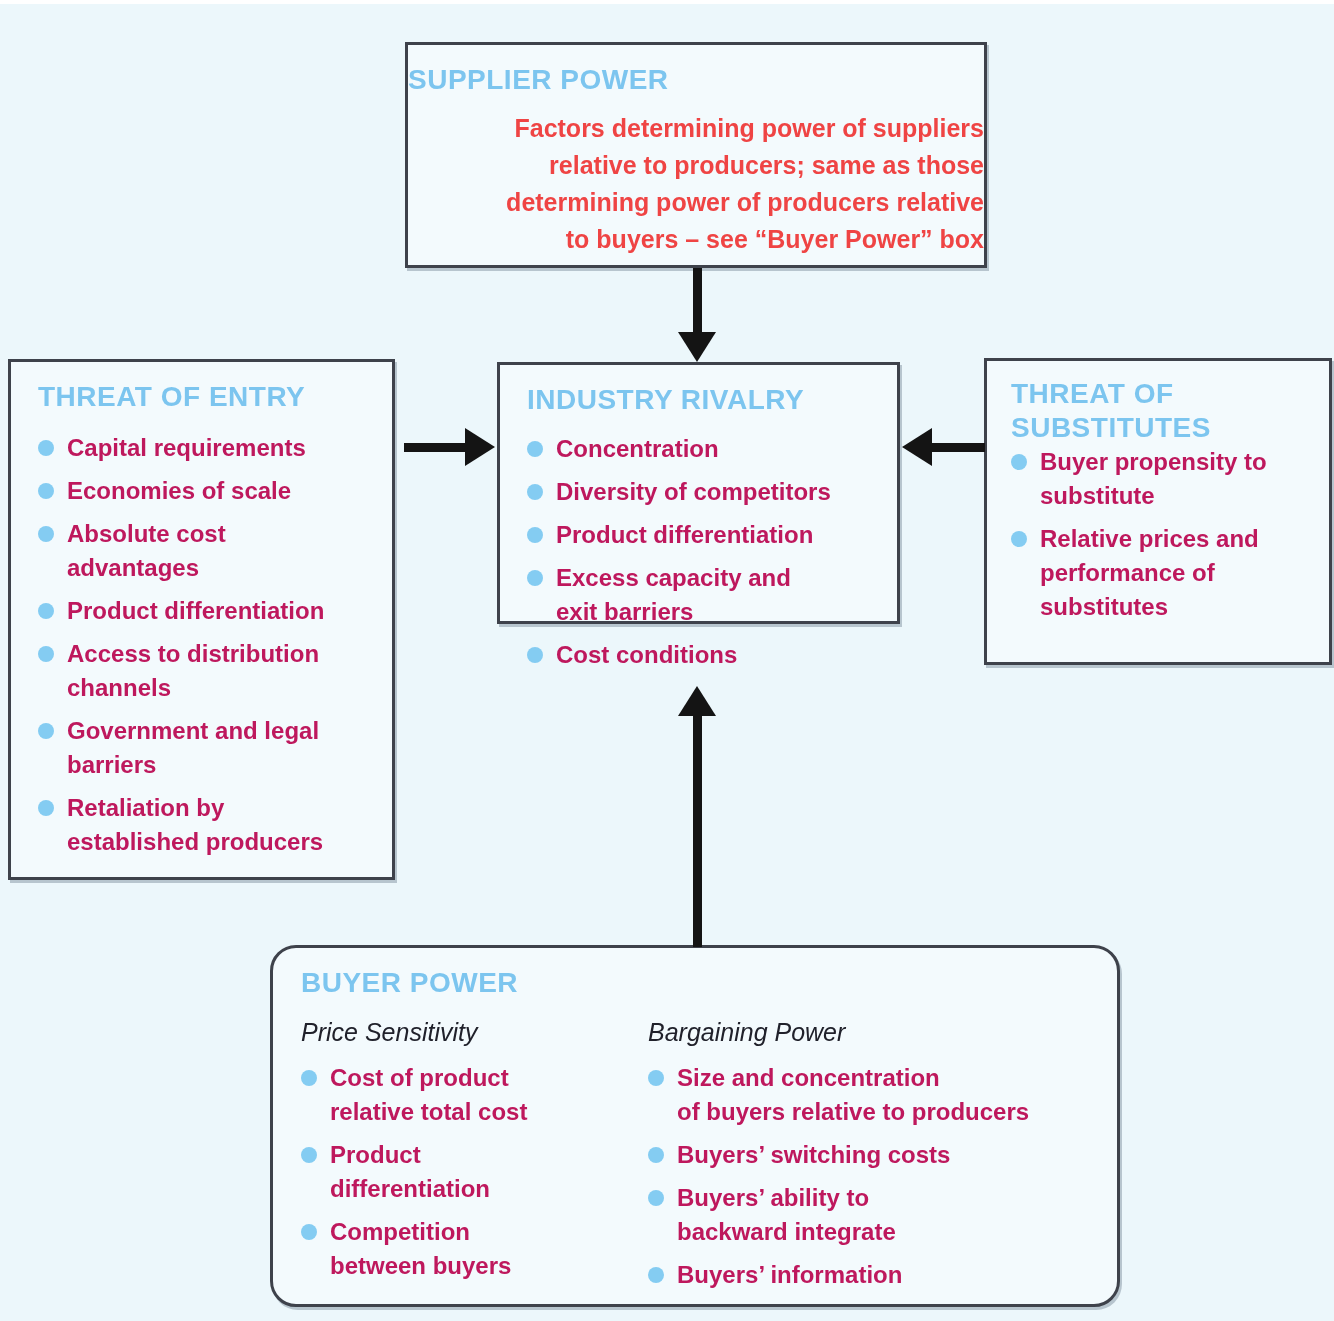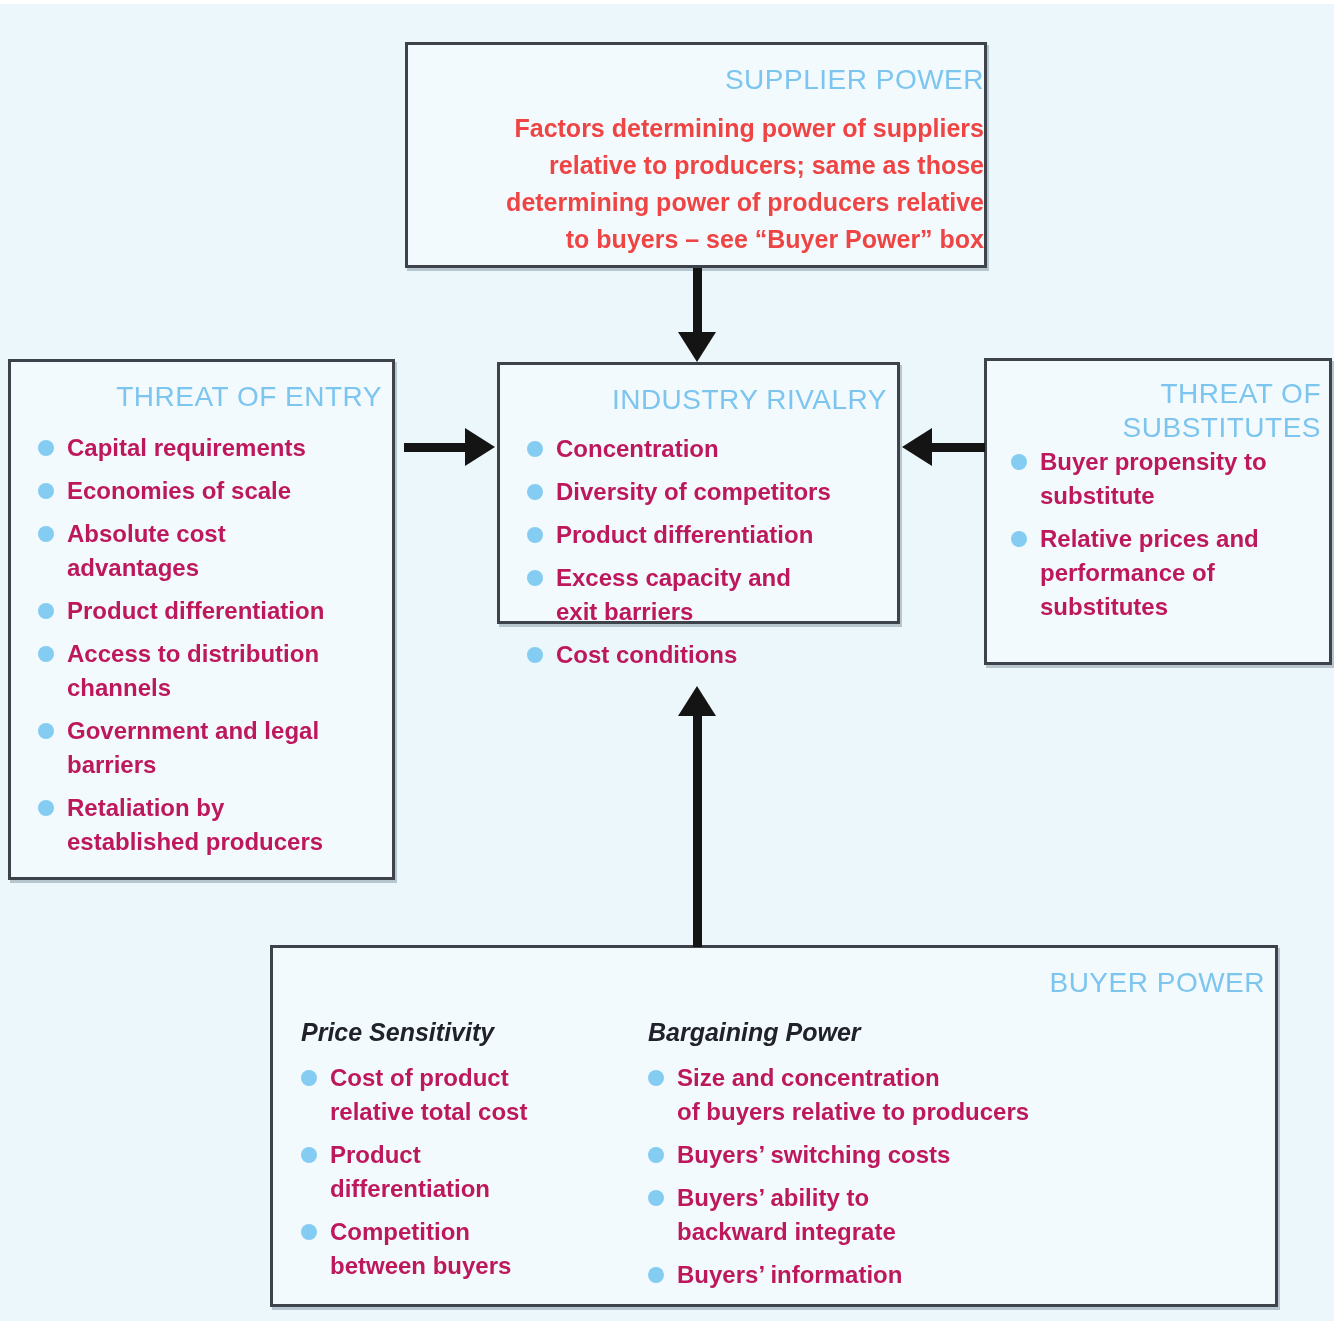--- a/index.html
+++ b/index.html
@@ -19,25 +19,25 @@
   }
   .box {
     position:absolute;
     background:#f3fafd;
     border:3px solid #3e424b;
     box-shadow:2px 3px 0 rgba(120,135,150,0.45);
     box-sizing:border-box;
     color:#20212b;
   }
   .box-title {
-    font-weight:normal;
+    font-weight:bold;
     font-size:28px;
     line-height:34px;
     color:#7cc5ef;
-    text-align:right;
+    text-align:left;
     white-space:pre-line;
     letter-spacing:0.5px;
   }
   .body-text {
     font-weight:bold;
     font-size:25px;
     line-height:37px;
     text-align:right;
     white-space:pre-line;
     color:#ef4444;
@@ -57,21 +57,21 @@
   }
   .li-text {
     font-weight:bold;
     font-size:24px;
     line-height:34px;
     white-space:pre-line;
     color:#be185d;
   }
   .subhead {
     font-style:italic;
-    font-weight:bold;
+    font-weight:normal;
     font-size:25px;
     color:#20212b;
     margin-bottom:14px;
   }
   
   .shaft { position:absolute; background:#141414; }
   .head { position:absolute; width:0; height:0; }
   .head-down   { border-left:19px solid transparent; border-right:19px solid transparent; border-top:30px solid #141414; }
   .head-up     { border-left:19px solid transparent; border-right:19px solid transparent; border-bottom:30px solid #141414; }
   .head-right  { border-top:19px solid transparent; border-bottom:19px solid transparent; border-left:30px solid #141414; }
@@ -79,21 +79,21 @@
 
   
   .supplier-box { left:405px; top:42px; width:582px; height:226px; padding-top:18px; }
   .supplier-box .body-text { margin-top:13px; }
   .entry-box { left:8px; top:359px; width:387px; height:521px; padding:18px 10px 0 27px; }
   .entry-box .box-title { margin-bottom:17px; }
   .rivalry-box { left:497px; top:362px; width:403px; height:262px; padding:18px 10px 0 27px; }
   .rivalry-box .box-title { margin-bottom:15px; }
   .subs-box { left:984px; top:358px; width:348px; height:307px; padding:16px 8px 0 24px; }
   .subs-box .box-title { }
-  .buyer-box { left:270px; top:945px; width:1008px; height:362px; padding:18px 10px 0 28px; }
+  .buyer-box { left:270px; top:945px; width:850px; height:362px; padding:18px 10px 0 28px;border-radius:26px; }
   .buyer-box .box-title { margin-bottom:18px; }
   .buyer-cols { display:flex; }
   .buyer-col-1 { width:347px; flex:none; }
   .buyer-col-2 { flex:1; }
 </style>
 </head>
 <body>
 
 <div class="canvas">
   <div class="top-strip"></div>

